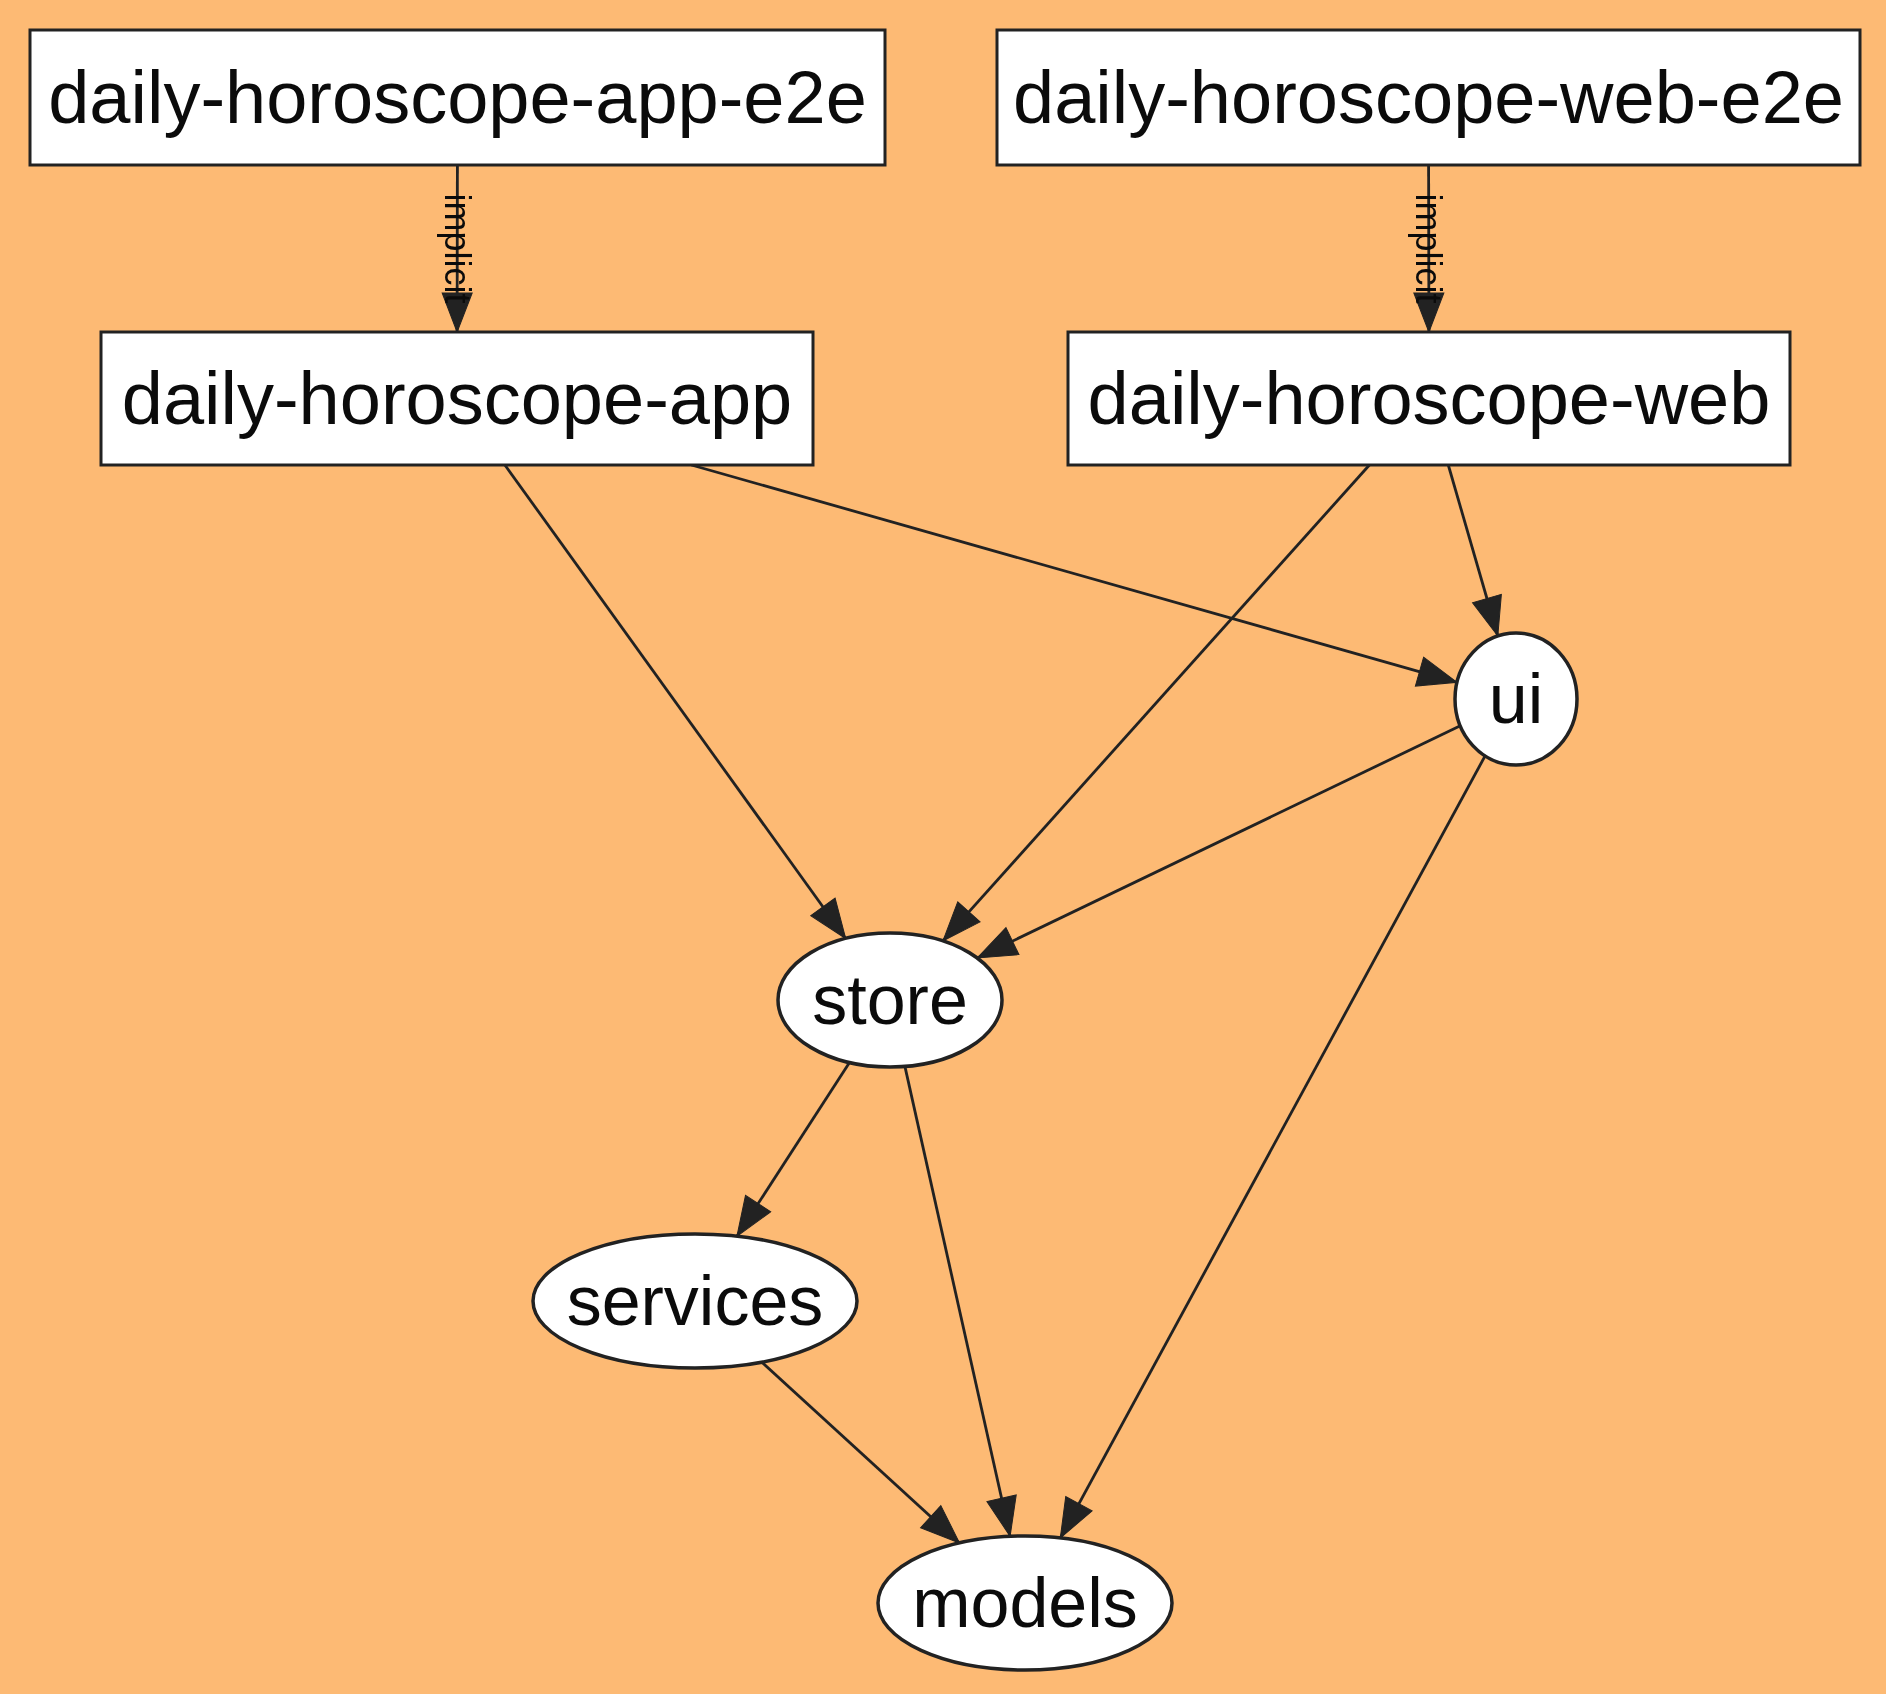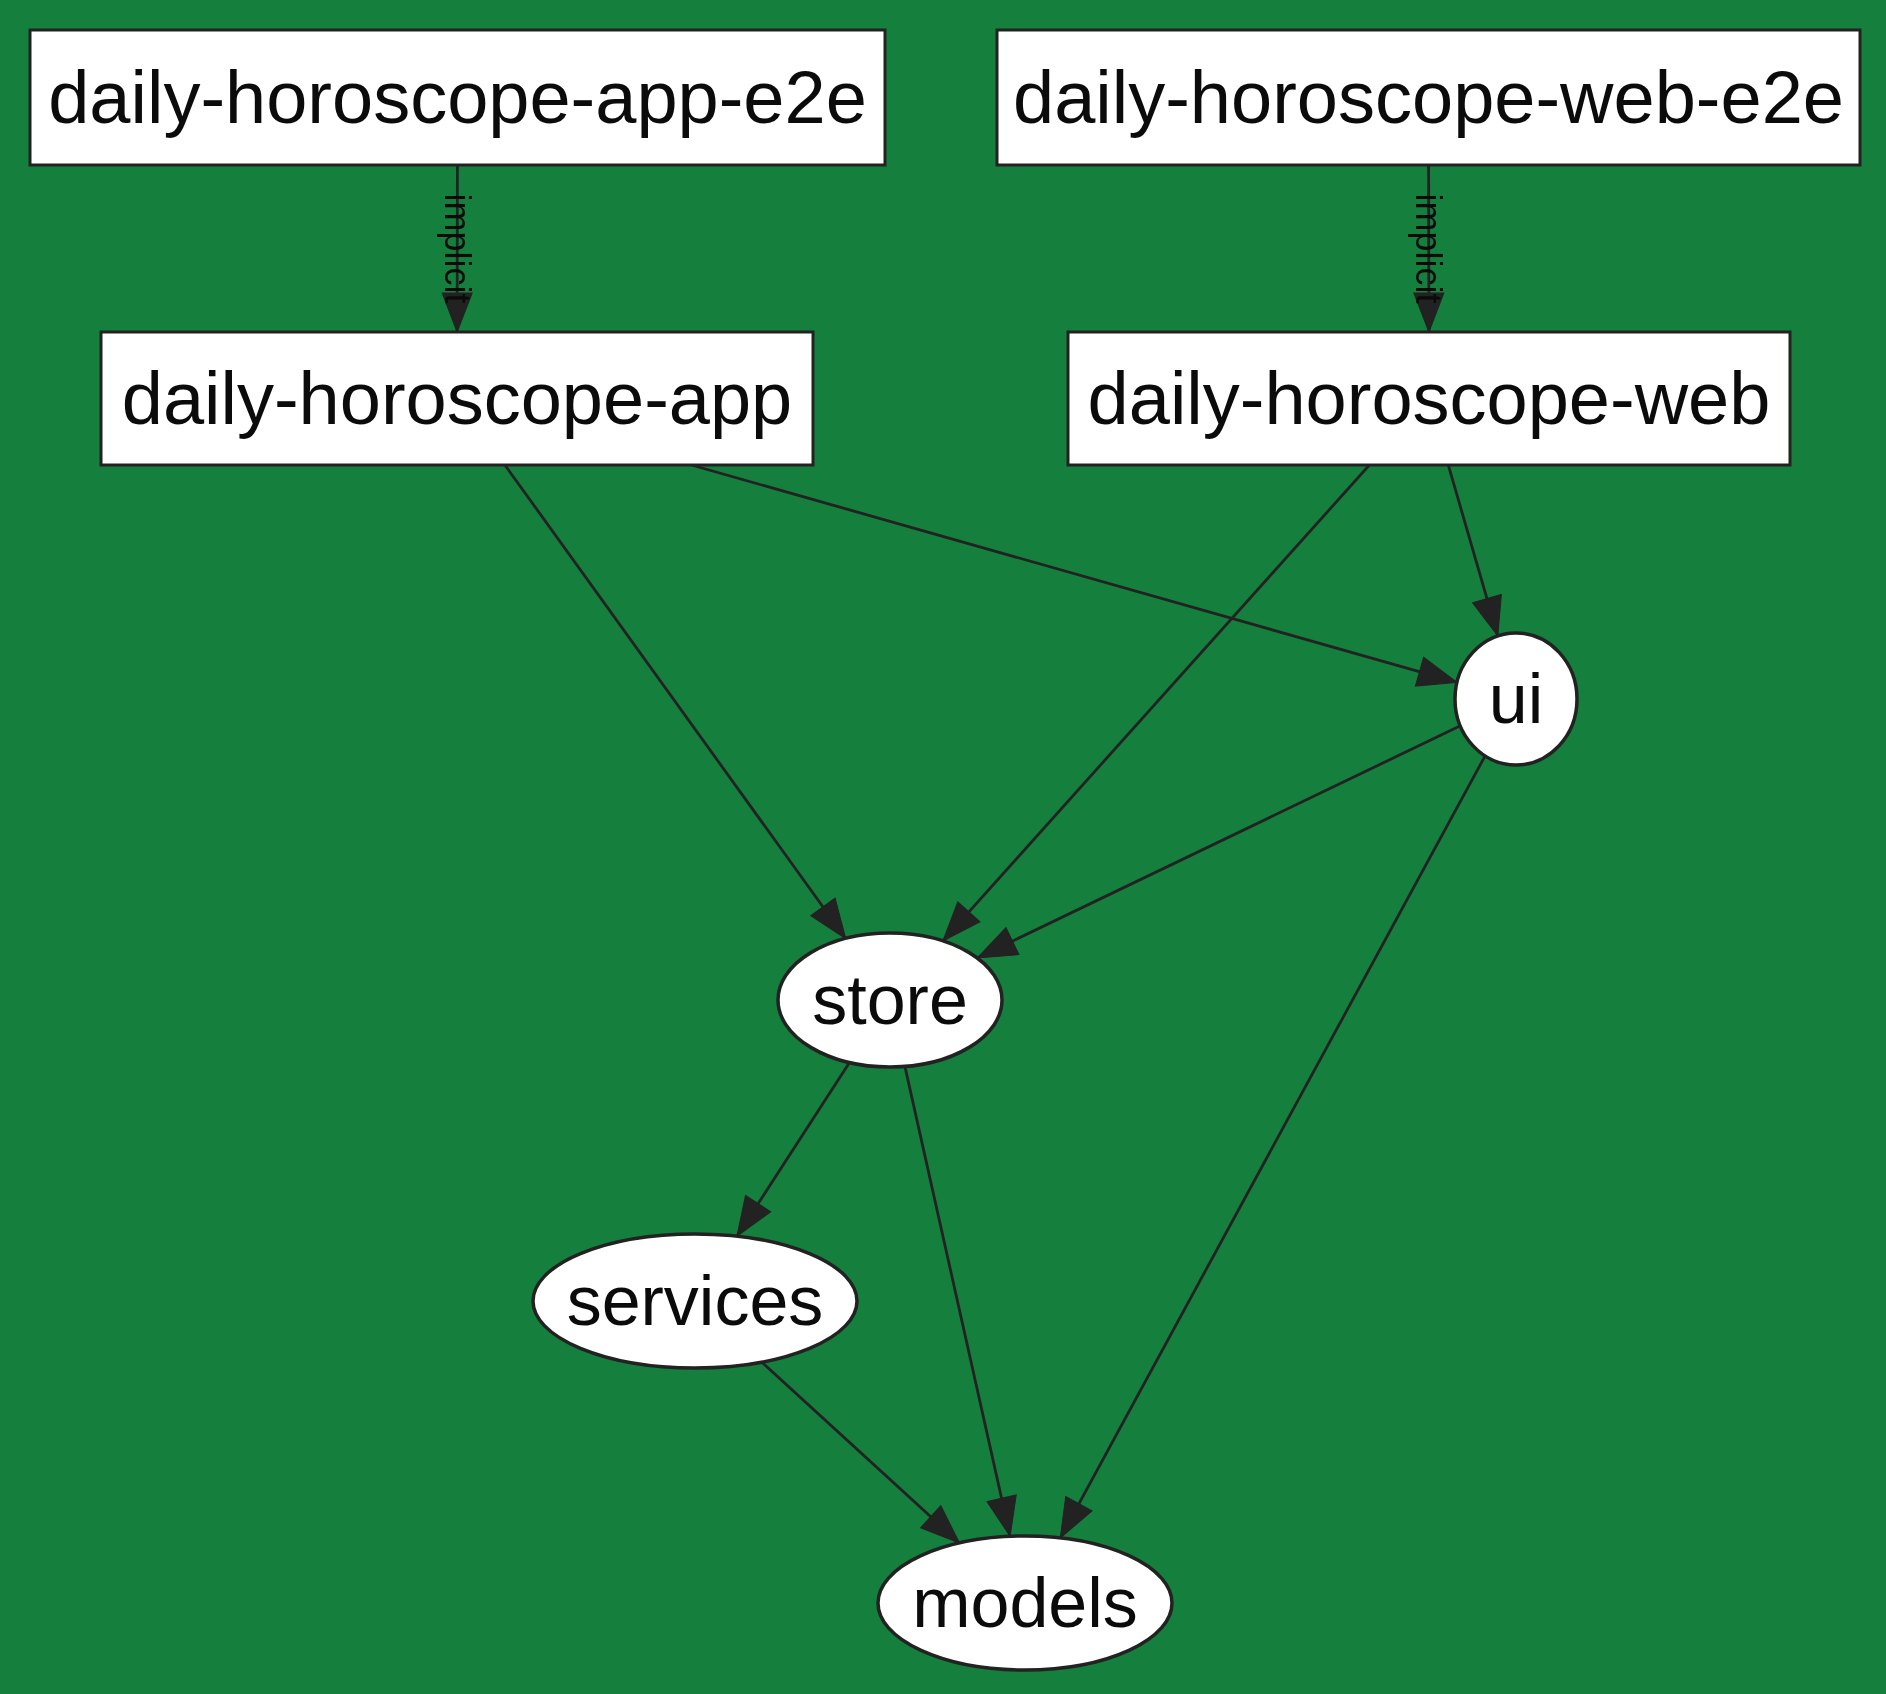--- a/index.html
+++ b/index.html
@@ -4,21 +4,21 @@
 <style>
   html, body {
     margin: 0;
     padding: 0;
     background: #ffffff;
   }
   .canvas-wrap {
     position: relative;
     width: 1886px;
     height: 1694px;
-    background: #15803d;
+    background: #fdba74;
     overflow: hidden;
   }
   svg {
     display: block;
     font-family: "Liberation Sans", "DejaVu Sans", sans-serif;
   }
   .node-shape {
     fill: #ffffff;
   }
   .node-label {

